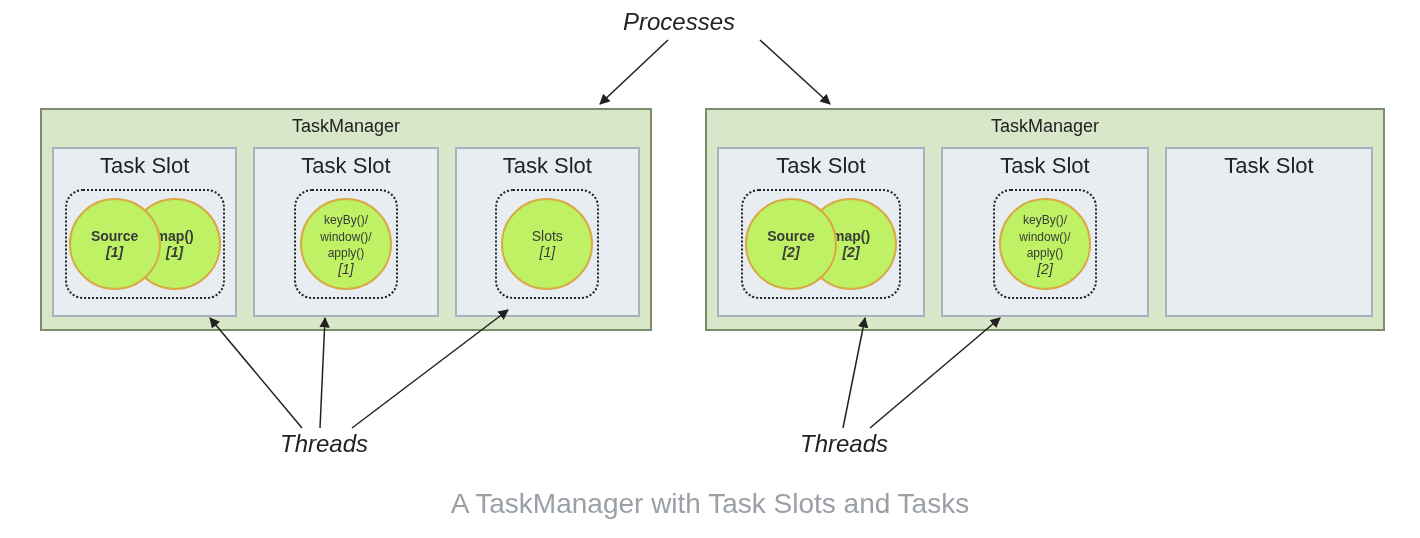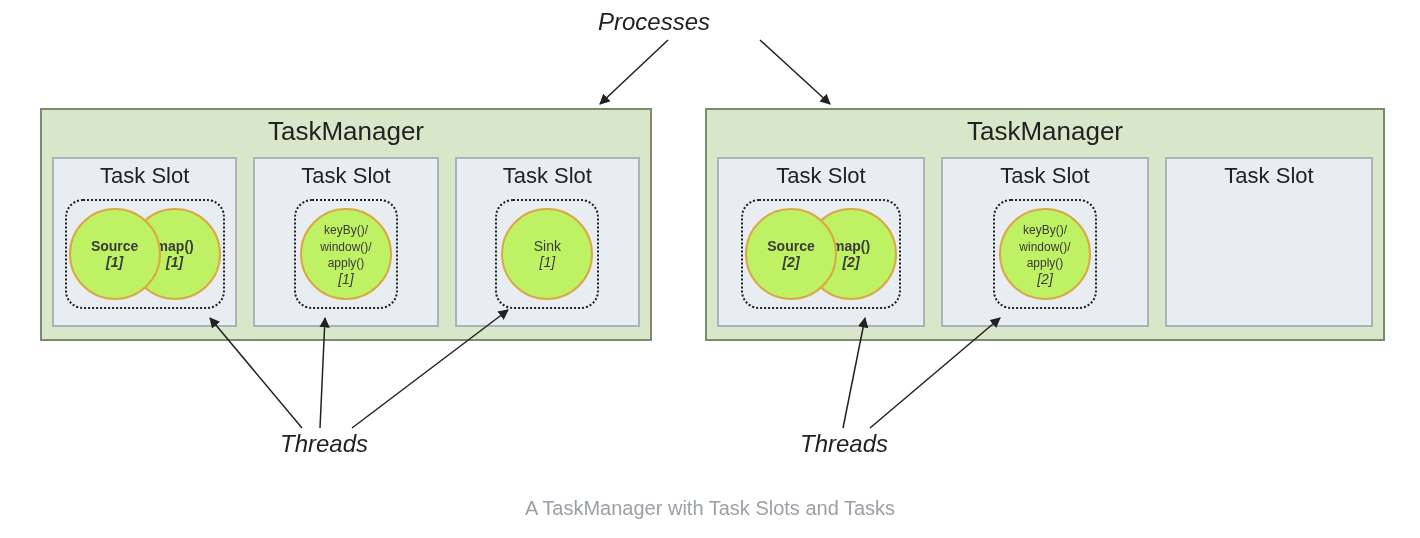--- a/index.html
+++ b/index.html
@@ -8,40 +8,40 @@
     padding: 0;
     width: 1420px;
     height: 538px;
     background: #ffffff;
     font-family: Arial, Helvetica, sans-serif;
     position: relative;
     color: #222;
   }
   .processes-label {
     position: absolute;
-    left: 598px;
+    left: 623px;
     top: 8px;
     font-style: italic;
     font-size: 24px;
   }
   .threads-label {
     position: absolute;
     font-style: italic;
     font-size: 24px;
     text-align: right;
   }
   .tm {
     position: absolute;
     background: #d8e6c9;
     border: 2px solid #7c8c6a;
     padding-top: 0;
   }
   .tm-header {
     text-align: center;
-    font-size: 26px;
+    font-size: 18px;
     padding: 6px 0 10px 0;
   }
   .slots-row {
     display: flex;
     justify-content: space-between;
     padding: 0 10px 12px 10px;
     gap: 16px;
   }
   .slot {
     flex: 1;
@@ -85,21 +85,21 @@
     color: #3a3a3a;
   }
   .bubble .fn-name { font-style: normal; }
   .chain.two .bubble:first-child { margin-right: -28px; position: relative; z-index: 2; }
   .chain.two .bubble:last-child  { margin-left: -4px; position: relative; z-index: 1; }
   .caption {
     position: absolute;
     width: 100%;
     text-align: center;
     bottom: 18px;
-    font-size: 20px;
+    font-size: 28px;
     color: #9aa0a6;
   }
   svg.overlay {
     position: absolute;
     left: 0; top: 0;
     width: 1420px; height: 538px;
     pointer-events: none;
   }
 </style>
 </head>
@@ -134,21 +134,21 @@
 apply()</span><br>
                <span>[1]</span></div>
         </div>
       </div>
     </div>
 
     <div class="slot">
       <div class="slot-header">Task Slot</div>
       <div class="chain one">
         <div class="bubble">
-          <div><span class="fn-name">Sink</span><br>
+          <div><span class="fn-name">Slots</span><br>
                <span>[1]</span></div>
         </div>
       </div>
     </div>
 
   </div>
 </div>
 
 <div class="tm" style="left:705px; top:108px; width:680px;">
   <div class="tm-header">TaskManager</div>

